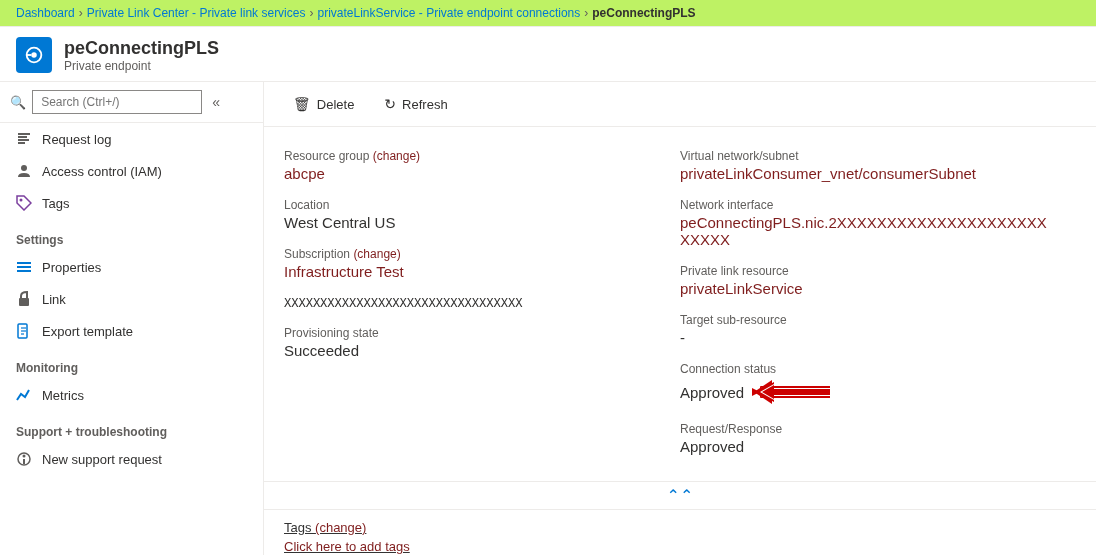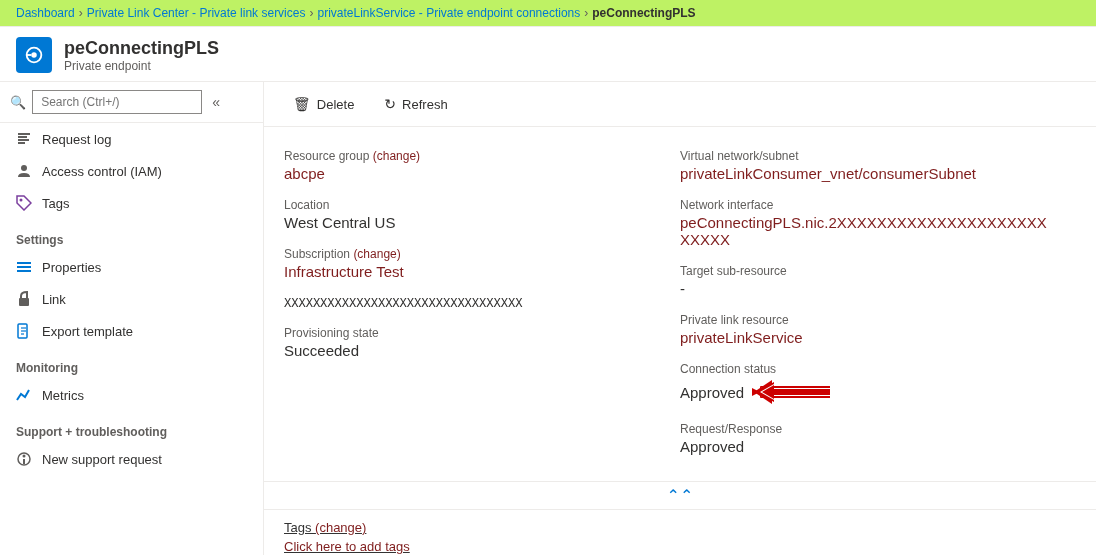--- a/index.html
+++ b/index.html
@@ -350,27 +350,27 @@
           <div class="field-label">Virtual network/subnet</div>
           <div class="field-value"><a class="field-link">privateLinkConsumer_vnet/consumerSubnet</a></div>
         </div>
 
         <div class="field-group">
           <div class="field-label">Network interface</div>
           <div class="field-value"><a class="field-link" style="word-break:break-all;">peConnectingPLS.nic.2XXXXXXXXXXXXXXXXXXXXXXXXXX</a></div>
         </div>
 
         <div class="field-group">
+          <div class="field-label">Private link resource</div>
+          <div class="field-value"><a class="field-link">privateLinkService</a></div>
+        </div>
+
+        <div class="field-group">
           <div class="field-label">Target sub-resource</div>
           <div class="field-value">-</div>
-        </div>
-
-        <div class="field-group">
-          <div class="field-label">Private link resource</div>
-          <div class="field-value"><a class="field-link">privateLinkService</a></div>
         </div>
 
         <div class="field-group">
           <div class="field-label">Connection status</div>
           <div class="field-value" style="display:flex;align-items:center;gap:8px;">
             <span>Approved</span>
 
             <svg width="80" height="28" viewBox="0 0 80 28">
               <defs>
                 <marker id="arrowhead-left" markerWidth="8" markerHeight="8" refX="0" refY="4" orient="auto">

